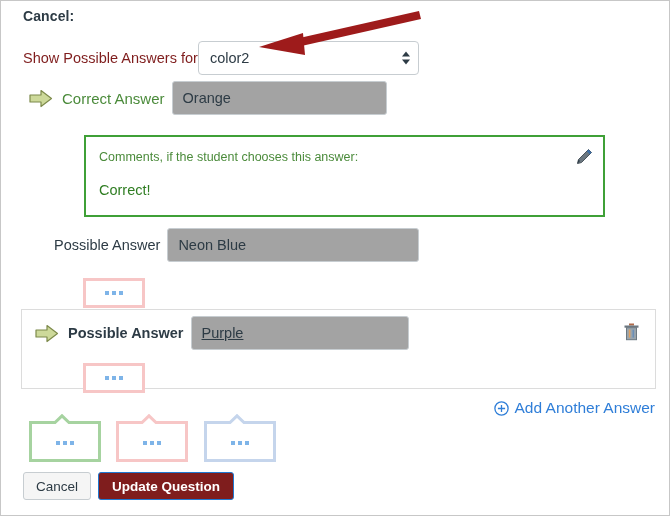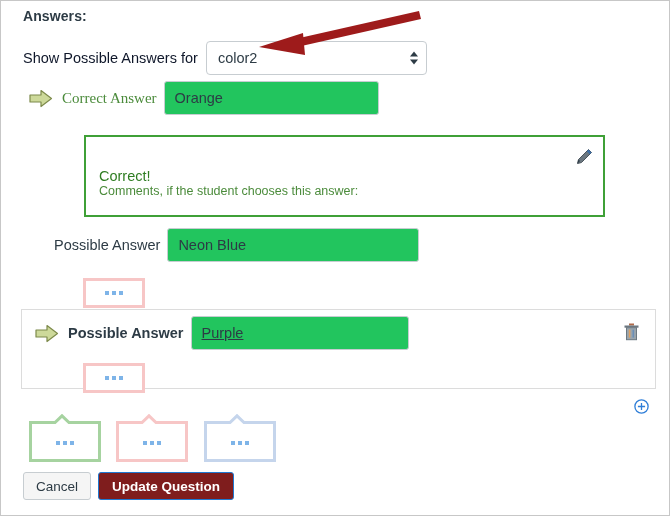--- a/index.html
+++ b/index.html
@@ -35,22 +35,21 @@
   
   #show-row {
     position: absolute;
     left: 22px;
     top: 40px;
     display: flex;
     align-items: center;
   }
   #show-row .row-label {
     font-size: 14.5px;
-    color: #0f172a;
-    margin-right: 8px;
+    color: #7f1d1d;
     white-space: nowrap;
   }
   .select-box {
     position: relative;
     width: 221px;
     height: 34px;
     box-sizing: border-box;
     border: 1px solid #c7cdd1;
     border-radius: 4px;
     background: #ffffff;
@@ -105,28 +104,27 @@
     width: 24px;
     height: 19px;
     flex: 0 0 auto;
     margin-right: 9px;
   }
   #correct-row .answer-kind {
     font-size: 15px;
     color: #4b8b3b;
     margin-right: 7px;
     white-space: nowrap;
-    font-family: Liberation Serif, serif;
   }
   .text-input {
     box-sizing: border-box;
     height: 34px;
     border: 1px solid #c7cdd1;
     border-radius: 3px;
-    background: #22c55e;
+    background: #a3a3a3;
     display: flex;
     align-items: center;
     padding: 0 10px;
     font-size: 14.5px;
     color: #2d3b45;
   }
   #correct-answer-input { width: 215px; }
 
   
   #comments-box {
@@ -303,21 +301,21 @@
     background: #7f1d1d;
     color: #ffffff;
     font-weight: bold;
   }
 </style>
 </head>
 <body>
 
 <div id="page">
 
-  <div id="answers-heading">Answers:</div>
+  <div id="answers-heading">Cancel:</div>
 
   <div id="show-row">
     <span class="row-label">Show Possible Answers for</span>
     <div class="select-box">
       <span>color2</span>
       <span class="select-arrows">
         <i class="up"></i>
           <i class="down"></i>
       </span>
     </div>
@@ -333,22 +331,22 @@
     <svg class="green-arrow-icon" viewBox="0 0 24 19">
       <path d="M1 6 L12 6 L12 1.5 L22.5 9.5 L12 17.5 L12 13 L1 13 Z" fill="#cdd99a" stroke="#7d8a4b" stroke-width="1.2" stroke-linejoin="round"></path>
     </svg>
     <span class="answer-kind">Correct Answer</span>
     <div class="text-input" id="correct-answer-input">
       <span>Orange</span>
     </div>
   </div>
 
   <div id="comments-box">
+    <div id="comments-prompt">Comments, if the student chooses this answer:</div>
     <div id="comments-value">Correct!</div>
-    <div id="comments-prompt">Comments, if the student chooses this answer:</div>
     <svg id="pencil-icon" viewBox="0 0 17 17">
       <path d="M12.5 1.5 L15.5 4.5 L5.5 14.5 L1.5 15.5 L2.5 11.5 Z" fill="#6b7780" stroke="#4a545c" stroke-width="1"></path>
       <path d="M12.5 1.5 L15.5 4.5 L13.8 6.2 L10.8 3.2 Z" fill="#3b6ea8"></path>
       <path d="M1.5 15.5 L2.5 11.5 L4 13 Z" fill="#2d3b45"></path>
     </svg>
   </div>
 
   <div id="neonblue-row">
     <span class="answer-kind">Possible Answer</span>
     <div class="text-input" id="neonblue-input">
@@ -389,20 +387,21 @@
         <span></span>
         <span></span>
     </span>
   </div>
 
   <div id="add-another">
     <svg id="plus-circle-icon" viewBox="0 0 15 15">
       <circle cx="7.5" cy="7.5" r="6.6" fill="none" stroke="#2f7ed8" stroke-width="1.3"></circle>
       <path d="M7.5 3.9 V11.1 M3.9 7.5 H11.1" stroke="#2f7ed8" stroke-width="1.3"></path>
     </svg>
+    <span>Add Another Answer</span>
   </div>
 
   <div class="callout" id="callout-green">
     <svg viewBox="0 0 72 48" width="72" height="48">
       <path d="M1.5 8.5 H26 L33 1.8 L40 8.5 H70.5 V46.5 H1.5 Z" fill="#ffffff" stroke="#a6d3a0" stroke-width="3"></path>
     </svg>
     <span class="dotrow">
       <span></span>
         <span></span>
         <span></span>

